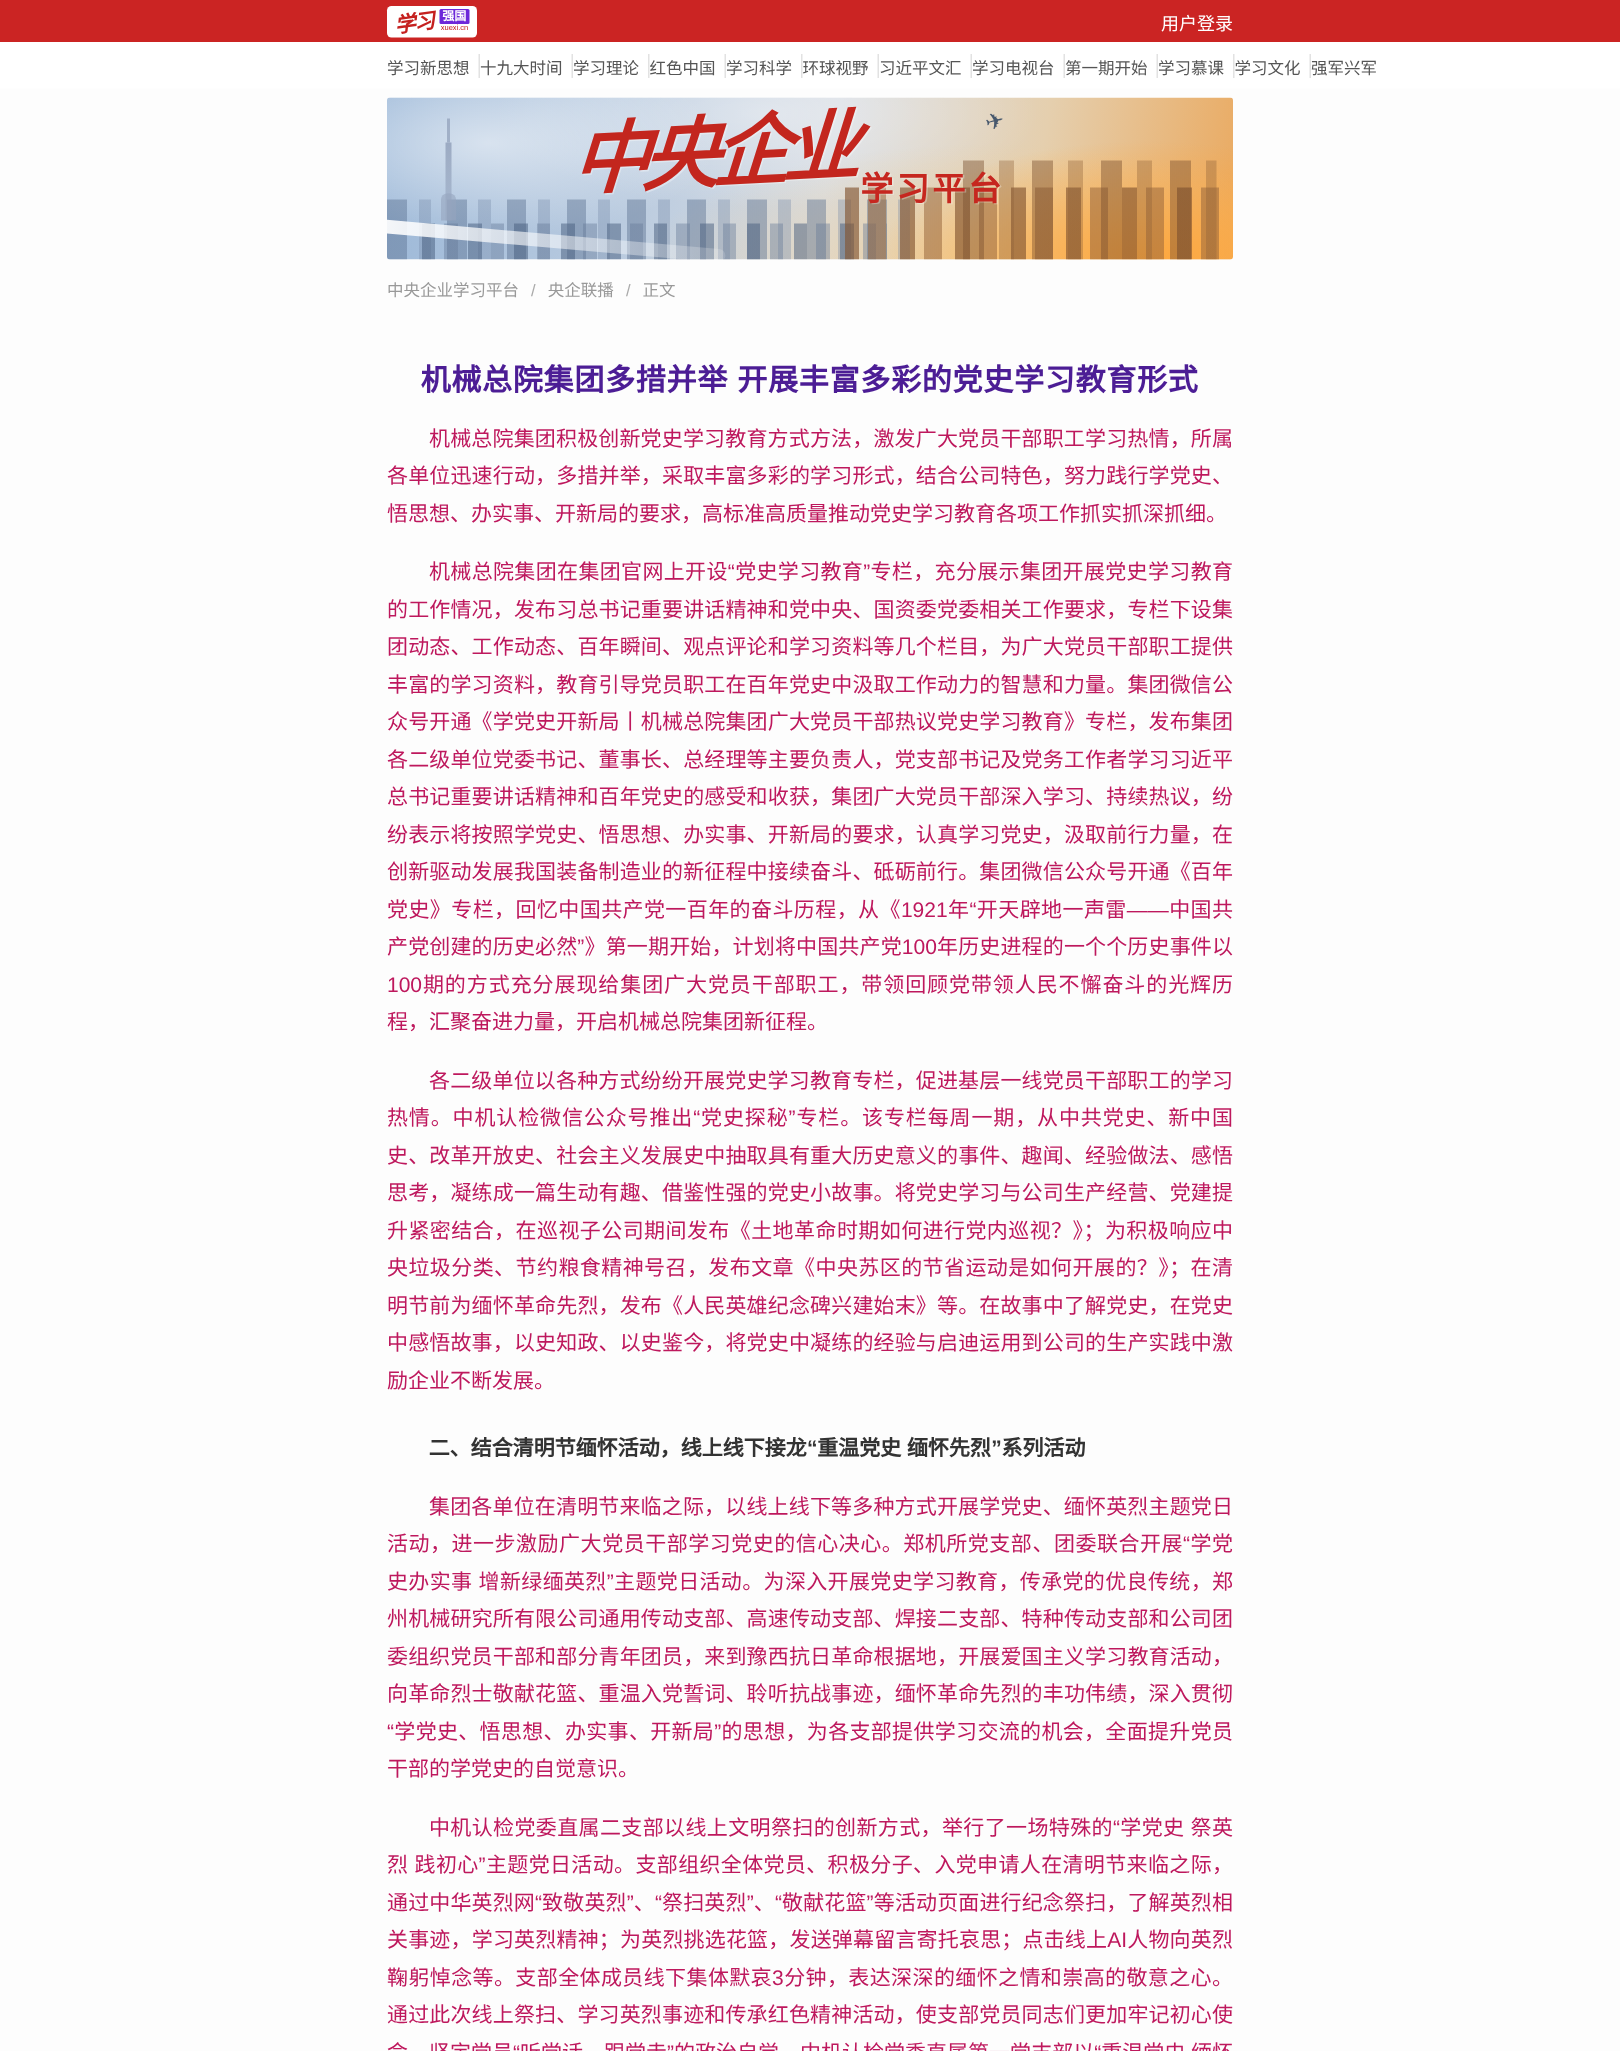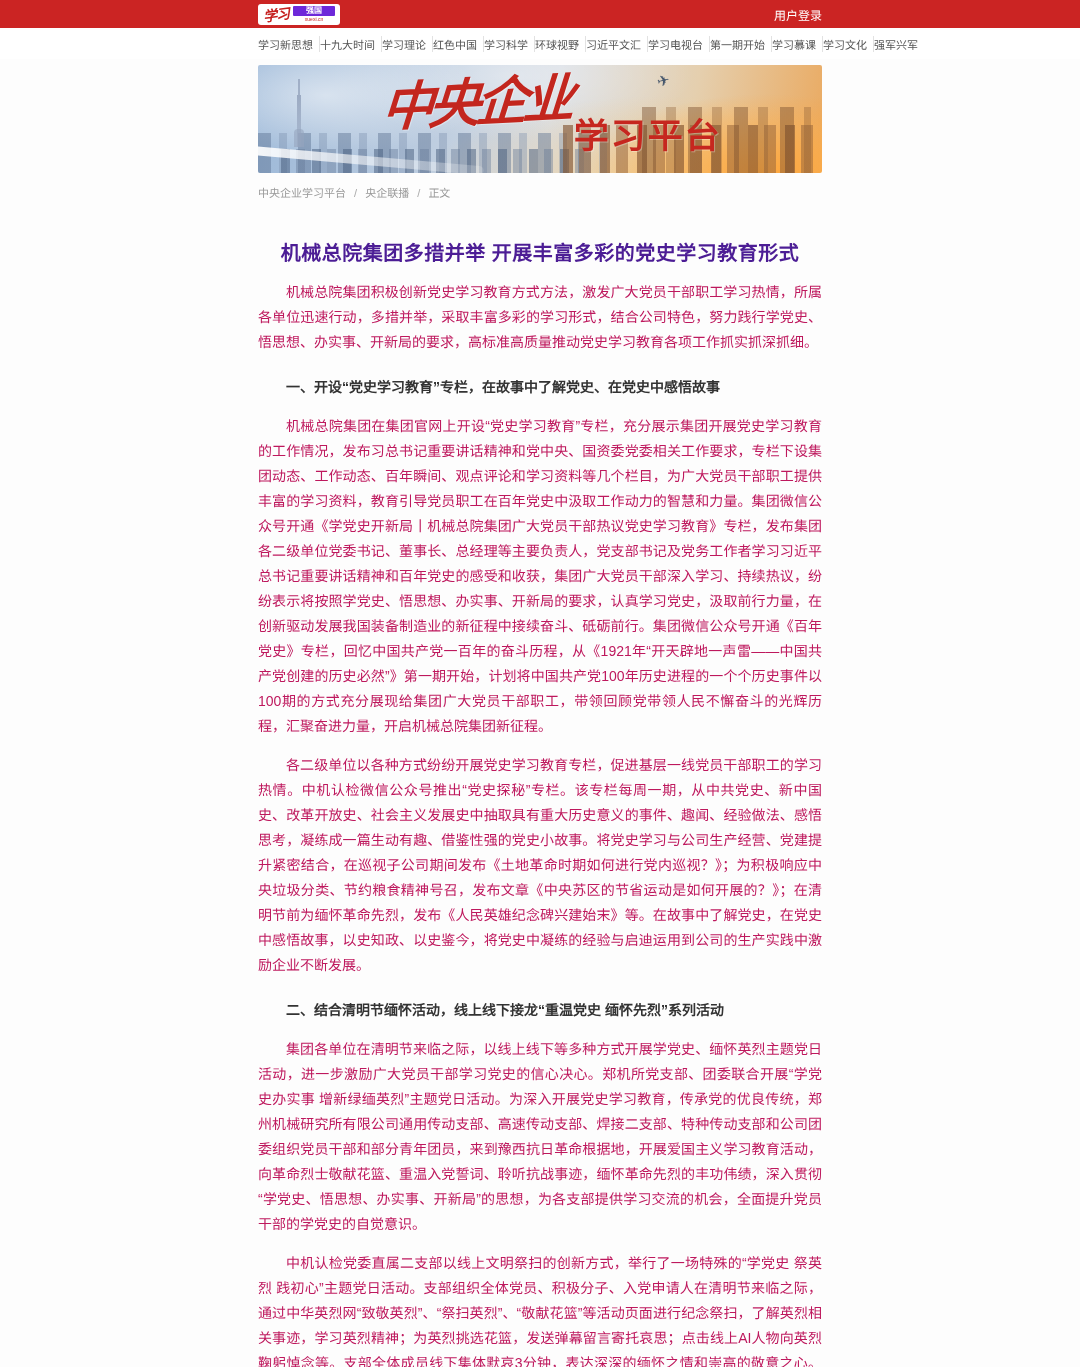--- a/index.html
+++ b/index.html
@@ -7,21 +7,21 @@
   body { width:1080px; min-height:1367px; margin:0 auto; }
 
   .container { width:564px; margin:0 auto; }
 
   
   .topbar { background:#cb2423; height:28px; }
   .topbar-inner { width:564px; margin:0 auto; height:28px; display:flex; align-items:center; justify-content:space-between; }
   .logo { display:flex; align-items:center; background:#ffffff; border-radius:3px; padding:2px 5px; height:21px; cursor:pointer; }
   .logo-xuexi { color:#c5201f; font-family:"DejaVu Serif",serif; font-style:italic; font-weight:bold; font-size:14px; transform:rotate(-8deg); margin-right:4px; letter-spacing:-1px; }
   .logo-right { display:flex; flex-direction:column; align-items:center; }
-  .logo-qiangguo { background:#6d28d9; color:#fff; font-size:8px; font-weight:bold; padding:1px 13px; line-height:1; border-radius:1px; }
+  .logo-qiangguo { background:#6d28d9; color:#fff; font-size:8px; font-weight:bold; padding:1px 2px; line-height:1; border-radius:1px; }
   .logo-url { color:#c5201f; font-size:5px; line-height:1.2; letter-spacing:0; }
   .login { color:#ffffff; font-size:12px; cursor:pointer; }
 
   
   .navbar { background:#ffffff; }
   .navbar-inner { width:564px; margin:0 auto; display:flex; justify-content:space-between; align-items:center; padding:8px 0 7px 0; }
   .nav-item { font-size:11px; color:#555; cursor:pointer; padding:0 6px 0 0; border-right:1px solid #e2e2e2; flex:1 1 auto; text-align:center; white-space:nowrap; }
   .nav-item:first-child { text-align:left; padding-left:0; }
   .nav-item:last-child { border-right:none; padding-right:0; text-align:right; }
 
@@ -44,21 +44,21 @@
     background:repeating-linear-gradient(90deg, rgba(120,78,46,.8) 0 14px, rgba(120,78,46,0) 14px 24px, rgba(140,95,55,.65) 24px 34px, rgba(140,95,55,0) 34px 46px); }
   .tower { position:absolute; left:7%; bottom:26px; width:4px; height:52px; background:linear-gradient(180deg, rgba(150,165,190,.9), rgba(150,165,190,.5)); }
   .tower:before { content:""; position:absolute; top:-16px; left:1px; width:2px; height:16px; background:rgba(150,165,190,.8); }
   .tower:after { content:""; position:absolute; bottom:0; left:-3px; width:10px; height:18px; background:rgba(150,165,190,.6); border-radius:4px 4px 0 0; }
   .bridge { position:absolute; left:-2%; bottom:8px; width:42%; height:9px; border-radius:8px; transform:rotate(5deg);
     background:linear-gradient(90deg, rgba(255,255,255,.95), rgba(255,255,255,.15)); }
   .plane-icon { position:absolute; right:27%; top:7px; font-size:15px; color:#47586d; transform:rotate(-14deg); }
   .banner-calli { position:absolute; left:22%; top:12px; font-family:"DejaVu Serif",serif; font-style:italic; font-weight:bold;
     font-size:52px; color:#c3261e; transform:rotate(-3deg) skewX(-7deg); letter-spacing:-5px; line-height:1;
     text-shadow:1px 1px 0 rgba(255,255,255,.35); }
-  .banner-bold { position:absolute; left:56%; top:42px; font-weight:bold; font-size:35px; color:#c6271f; letter-spacing:2px;
+  .banner-bold { position:absolute; left:56%; top:42px; font-weight:bold; font-size:22px; color:#c6271f; letter-spacing:2px;
     text-shadow:1px 1px 0 rgba(255,255,255,.3); }
 
   
   .breadcrumb { margin-top:11px; font-size:11px; color:#999; }
   .breadcrumb .crumb { cursor:pointer; }
   .breadcrumb .sep { margin:0 5px; color:#aaa; }
   .breadcrumb .current { color:#999; }
 
   
   .article-title { margin-top:37px; text-align:center; font-size:20px; font-weight:bold; color:#4c1d95; letter-spacing:.5px; }
@@ -121,21 +121,20 @@
     <span class="crumb">央企联播</span>
     <span class="sep">/</span>
     <span class="current">正文</span>
   </div>
 
   <h1 class="article-title">机械总院集团多措并举 开展丰富多彩的党史学习教育形式</h1>
 
 
   <div class="article-body">
     <p>机械总院集团积极创新党史学习教育方式方法，激发广大党员干部职工学习热情，所属各单位迅速行动，多措并举，采取丰富多彩的学习形式，结合公司特色，努力践行学党史、悟思想、办实事、开新局的要求，高标准高质量推动党史学习教育各项工作抓实抓深抓细。</p>
-    <p class="sec-head">一、开设“党史学习教育”专栏，在故事中了解党史、在党史中感悟故事</p>
     <p>机械总院集团在集团官网上开设“党史学习教育”专栏，充分展示集团开展党史学习教育的工作情况，发布习总书记重要讲话精神和党中央、国资委党委相关工作要求，专栏下设集团动态、工作动态、百年瞬间、观点评论和学习资料等几个栏目，为广大党员干部职工提供丰富的学习资料，教育引导党员职工在百年党史中汲取工作动力的智慧和力量。集团微信公众号开通《学党史开新局丨机械总院集团广大党员干部热议党史学习教育》专栏，发布集团各二级单位党委书记、董事长、总经理等主要负责人，党支部书记及党务工作者学习习近平总书记重要讲话精神和百年党史的感受和收获，集团广大党员干部深入学习、持续热议，纷纷表示将按照学党史、悟思想、办实事、开新局的要求，认真学习党史，汲取前行力量，在创新驱动发展我国装备制造业的新征程中接续奋斗、砥砺前行。集团微信公众号开通《百年党史》专栏，回忆中国共产党一百年的奋斗历程，从《1921年“开天辟地一声雷——中国共产党创建的历史必然”》第一期开始，计划将中国共产党100年历史进程的一个个历史事件以100期的方式充分展现给集团广大党员干部职工，带领回顾党带领人民不懈奋斗的光辉历程，汇聚奋进力量，开启机械总院集团新征程。</p>
     <p>各二级单位以各种方式纷纷开展党史学习教育专栏，促进基层一线党员干部职工的学习热情。中机认检微信公众号推出“党史探秘”专栏。该专栏每周一期，从中共党史、新中国史、改革开放史、社会主义发展史中抽取具有重大历史意义的事件、趣闻、经验做法、感悟思考，凝练成一篇生动有趣、借鉴性强的党史小故事。将党史学习与公司生产经营、党建提升紧密结合，在巡视子公司期间发布《土地革命时期如何进行党内巡视？》；为积极响应中央垃圾分类、节约粮食精神号召，发布文章《中央苏区的节省运动是如何开展的？》；在清明节前为缅怀革命先烈，发布《人民英雄纪念碑兴建始末》等。在故事中了解党史，在党史中感悟故事，以史知政、以史鉴今，将党史中凝练的经验与启迪运用到公司的生产实践中激励企业不断发展。</p>
     <p class="sec-head">二、结合清明节缅怀活动，线上线下接龙“重温党史 缅怀先烈”系列活动</p>
     <p>集团各单位在清明节来临之际，以线上线下等多种方式开展学党史、缅怀英烈主题党日活动，进一步激励广大党员干部学习党史的信心决心。郑机所党支部、团委联合开展“学党史办实事 增新绿缅英烈”主题党日活动。为深入开展党史学习教育，传承党的优良传统，郑州机械研究所有限公司通用传动支部、高速传动支部、焊接二支部、特种传动支部和公司团委组织党员干部和部分青年团员，来到豫西抗日革命根据地，开展爱国主义学习教育活动，向革命烈士敬献花篮、重温入党誓词、聆听抗战事迹，缅怀革命先烈的丰功伟绩，深入贯彻“学党史、悟思想、办实事、开新局”的思想，为各支部提供学习交流的机会，全面提升党员干部的学党史的自觉意识。</p>
     <p>中机认检党委直属二支部以线上文明祭扫的创新方式，举行了一场特殊的“学党史 祭英烈 践初心”主题党日活动。支部组织全体党员、积极分子、入党申请人在清明节来临之际，通过中华英烈网“致敬英烈”、“祭扫英烈”、“敬献花篮”等活动页面进行纪念祭扫，了解英烈相关事迹，学习英烈精神；为英烈挑选花篮，发送弹幕留言寄托哀思；点击线上AI人物向英烈鞠躬悼念等。支部全体成员线下集体默哀3分钟，表达深深的缅怀之情和崇高的敬意之心。通过此次线上祭扫、学习英烈事迹和传承红色精神活动，使支部党员同志们更加牢记初心使命，坚定党员“听党话、跟党走”的政治自觉。中机认检党委直属第一党支部以“重温党史 缅怀先烈”为主题线上开展党史教育活动。支部组织党员在支部微信群内分享与该主题相关的文章、视频、音频、图片文字等材料，引导支部党员深刻铭记我们党走过的光辉历程、付出的巨大牺牲、展现的巨大勇气、彰显的巨大力量，传承红色基因、牢记初心使命，以此扎实开展好党史学习教育，激励支部党员满怀信心，奋进全面建设社会主义现代化国家新征程。</p>
 
   </div>
 
 </div>
 

